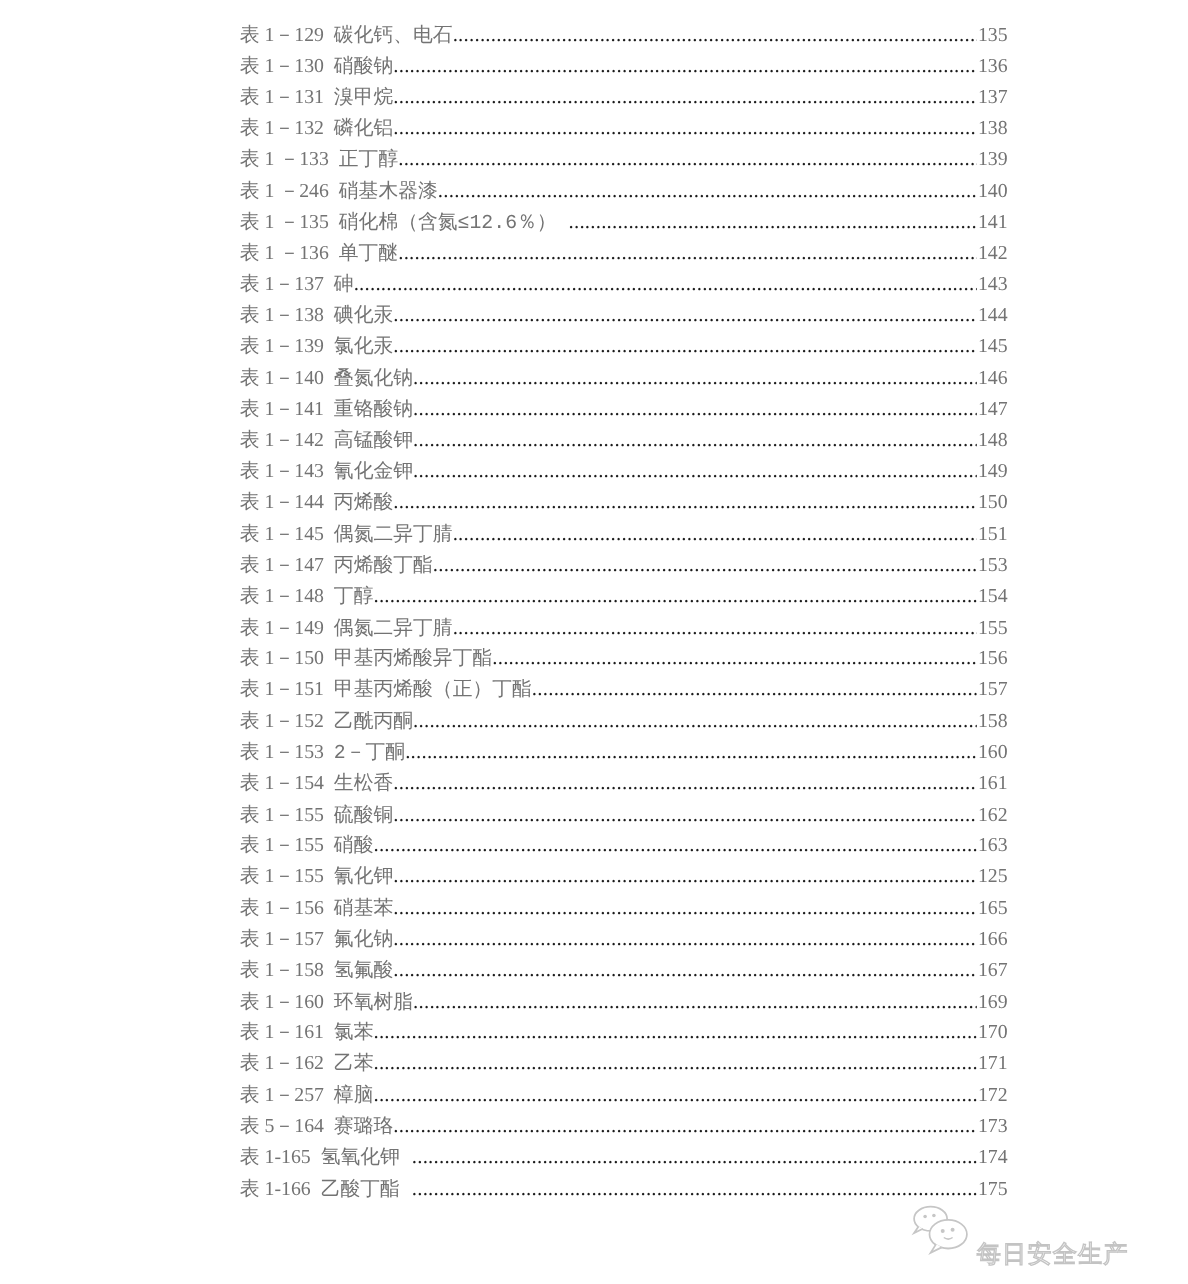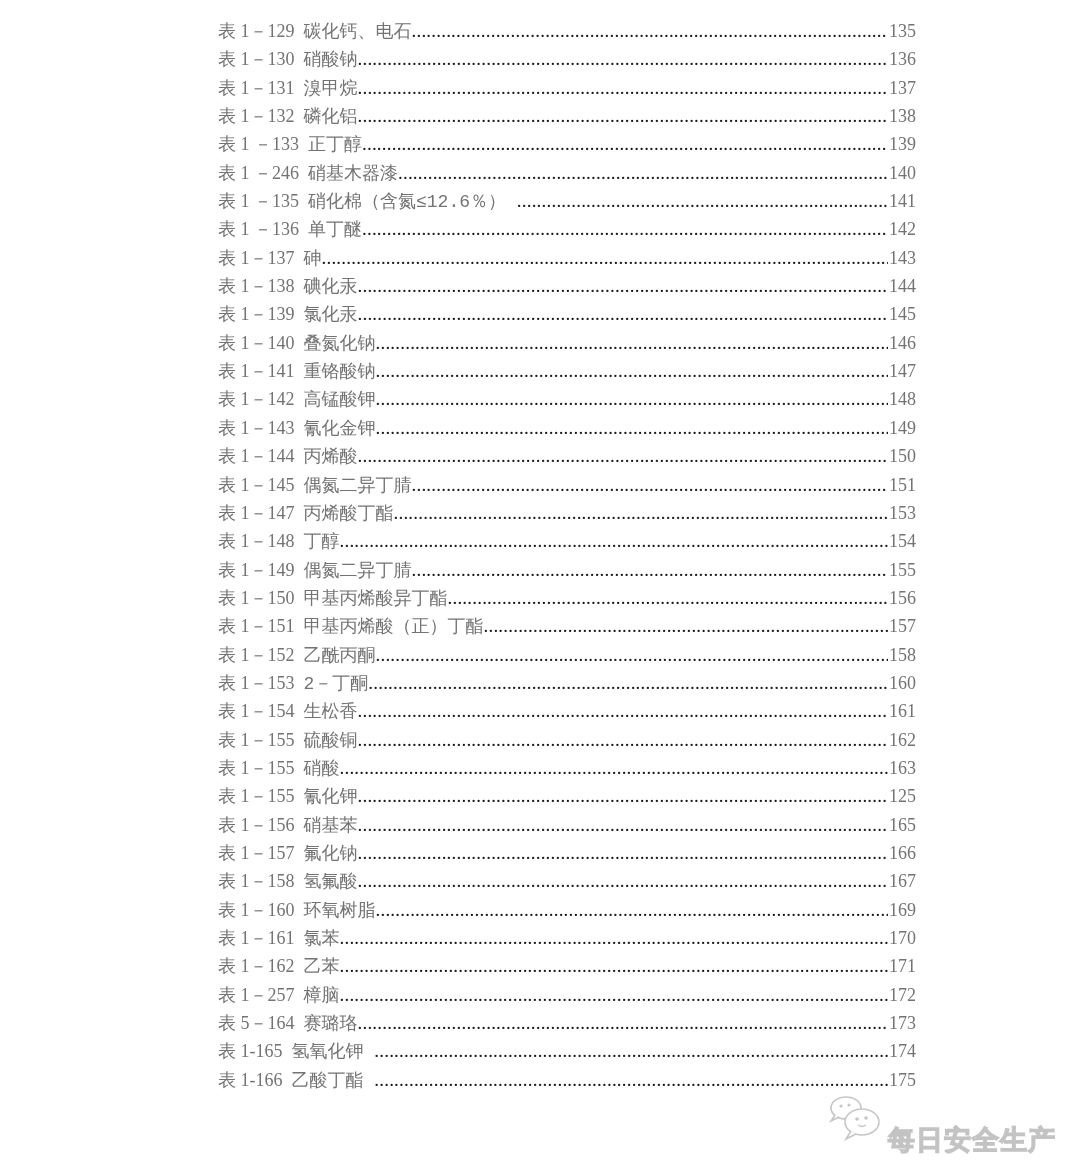--- a/index.html
+++ b/index.html
@@ -65,22 +65,22 @@
     align-items: center;
     z-index: 2;
     pointer-events: none;
   }
   .wm-icon {
     flex: 0 0 auto;
     margin-right: 2px;
   }
   .wm-text {
     font-family: "Liberation Sans", "DejaVu Sans", sans-serif;
-    font-weight: bold;
-    font-size: 27px;
+    font-weight: normal;
+    font-size: 22px;
     letter-spacing: 1px;
     white-space: nowrap;
     color: rgba(255, 255, 255, 0.08);
     -webkit-text-stroke: 1.2px #c3c3c3;
     text-shadow: 0 0 0 rgba(0,0,0,0);
     margin-top: 38px;
   }
 </style>
 </head>
 <body style="background: rgb(255, 255, 255);">

